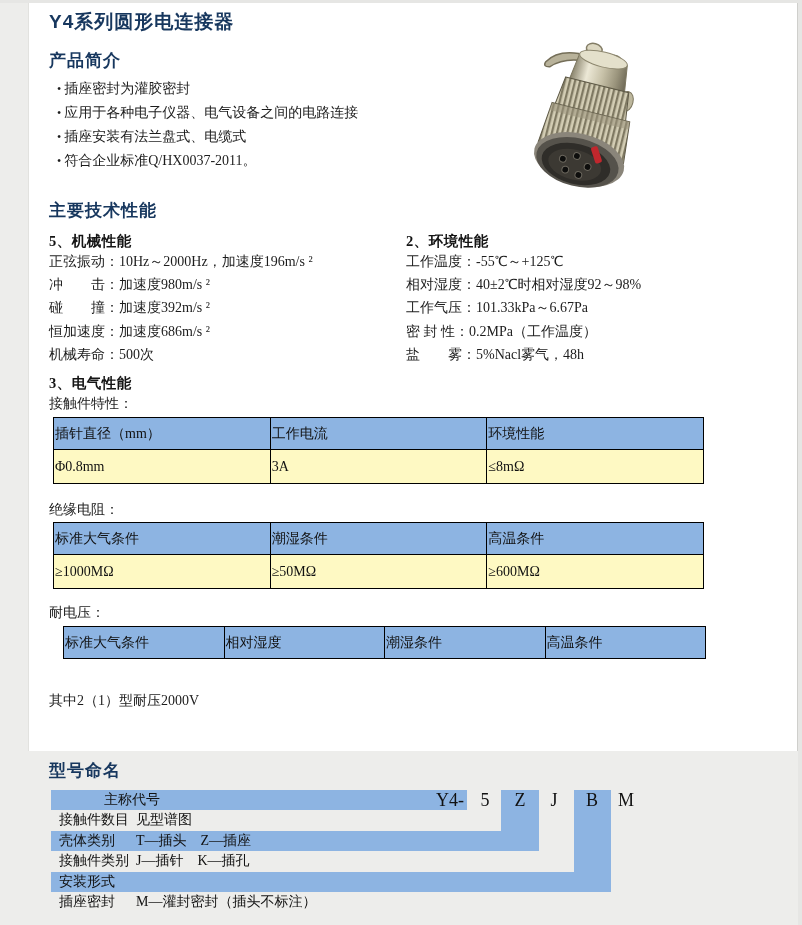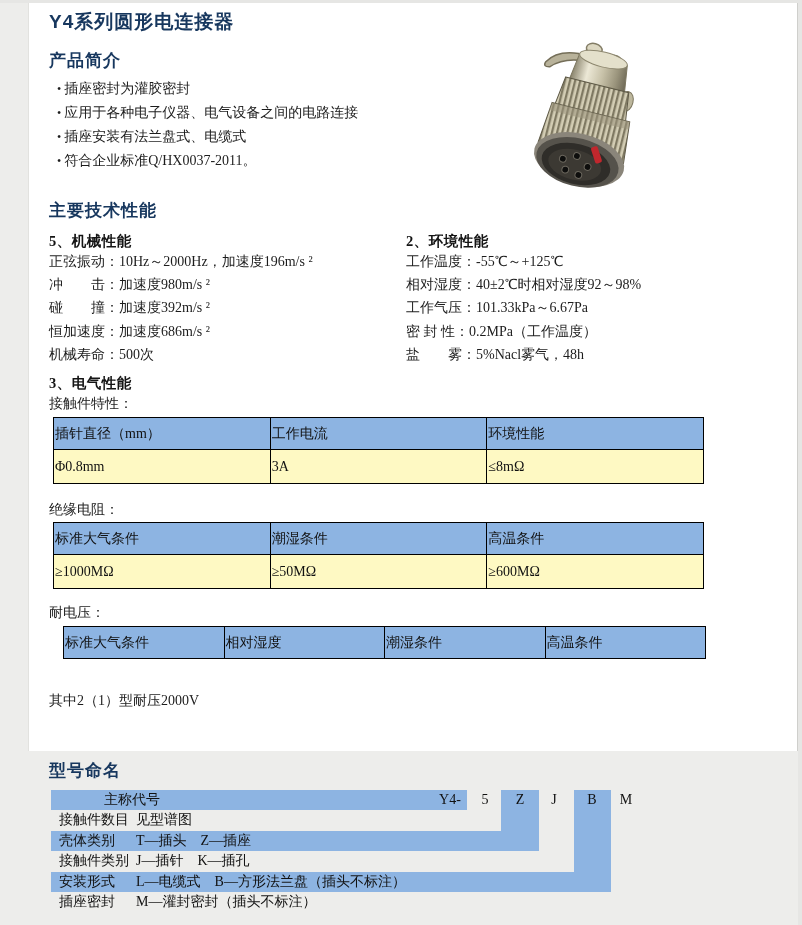--- a/index.html
+++ b/index.html
@@ -22,21 +22,21 @@
   .bullets div{font-size:14px;color:#1c1c1c;line-height:24px;}
   .bullets div::before{content:"• ";font-size:12px;}
   .speclines div{font-size:14px;color:#1c1c1c;line-height:23.2px;white-space:pre;}
   table{border-collapse:collapse;table-layout:fixed;}
   th,td{border:1px solid #000;text-align:left;font-weight:normal;
         font-family:"Liberation Serif",serif;font-size:14px;color:#111;overflow:hidden;}
   th{background:#8db4e2;height:29px;}
   td{height:31px;background:#fef9c3;}
   .band{position:absolute;background:#8db4e2;}
   .nlabel{position:absolute;font-size:14px;color:#111;line-height:20.4px;white-space:pre;}
-  .ncode{position:absolute;width:36px;text-align:center;font-size:14px;color:#111;line-height:20.4px;}
+  .ncode{position:absolute;width:36px;text-align:center;font-size:18px;color:#111;line-height:20.4px;}
   .chrome-top{position:absolute;left:0;top:0;width:802px;height:3px;background:#e6e6e4;}
   .chrome-right{position:absolute;right:0;top:0;width:4px;height:925px;background:#e6e6e4;}
 </style>
 </head>
 <body>
 
 <div class="page">
 
   <div class="abs h1" style="left:20px;top:6px;">Y4系列圆形电连接器</div>
 
@@ -183,21 +183,20 @@
 
     <div class="nlabel" style="left:31px;top:0;margin-left:44px;">主称代号</div>
     <div class="nlabel" style="left:107px;top:0;"></div>
     <div class="nlabel" style="left:30px;top:20.4px;">接触件数目</div>
     <div class="nlabel" style="left:107px;top:20.4px;">见型谱图</div>
     <div class="nlabel" style="left:30px;top:40.8px;">壳体类别</div>
     <div class="nlabel" style="left:107px;top:40.8px;">T—插头　Z—插座</div>
     <div class="nlabel" style="left:30px;top:61.2px;">接触件类别</div>
     <div class="nlabel" style="left:107px;top:61.2px;">J—插针　K—插孔</div>
     <div class="nlabel" style="left:30px;top:81.6px;">安装形式</div>
-    <div class="nlabel" style="left:107px;top:81.6px;">L—电缆式　B—方形法兰盘（插头不标注）</div>
     <div class="nlabel" style="left:30px;top:102px;">插座密封</div>
     <div class="nlabel" style="left:107px;top:102px;">M—灌封密封（插头不标注）</div>
   </div>
 
 </div>
 
 <div class="chrome-top"></div>
 <div class="chrome-right"></div>
 
 </body></html>

